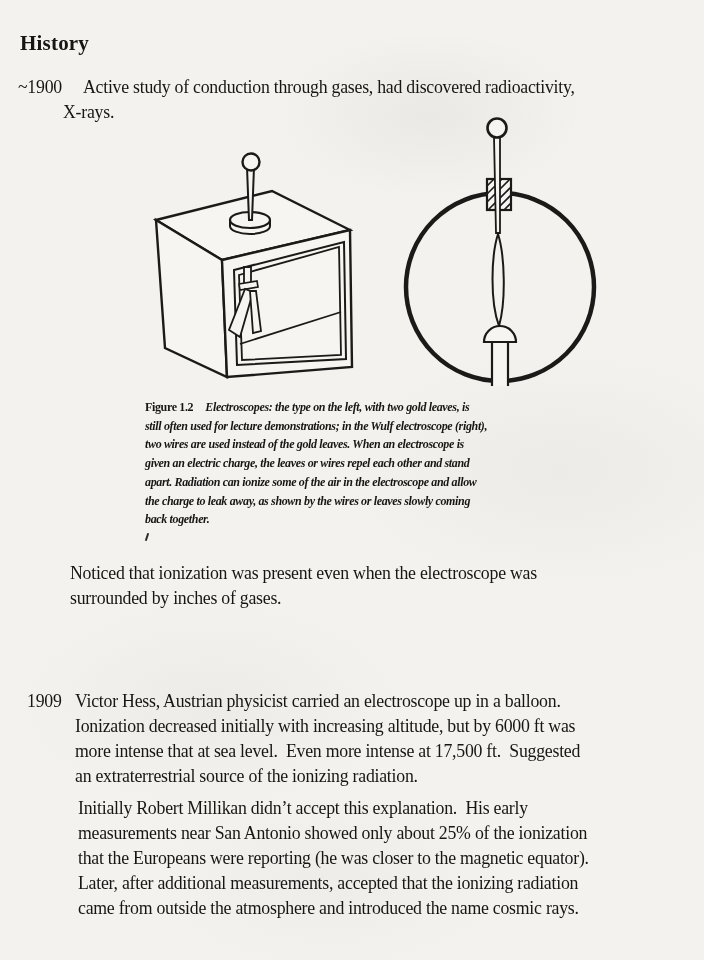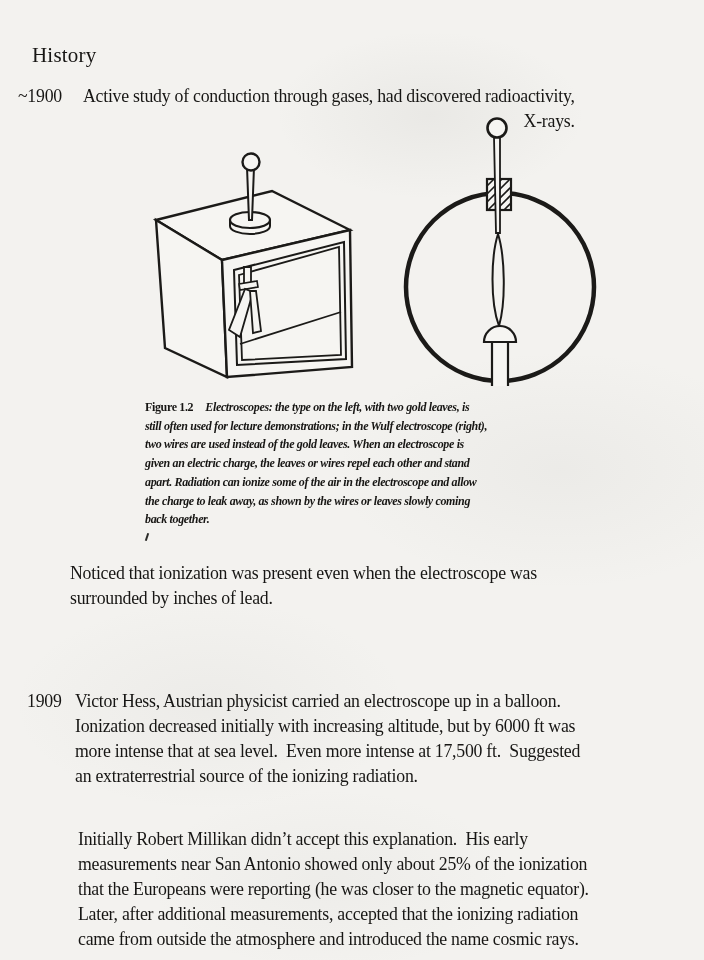--- a/index.html
+++ b/index.html
@@ -15,47 +15,47 @@
       radial-gradient(220px 120px at 430px 115px, rgba(150,150,145,0.10), transparent 70%),
       radial-gradient(320px 170px at 560px 470px, rgba(150,150,145,0.08), transparent 70%),
       radial-gradient(280px 150px at 210px 705px, rgba(150,150,145,0.07), transparent 70%),
       radial-gradient(260px 130px at 330px 880px, rgba(150,150,145,0.06), transparent 70%),
       #f3f2ef;
     font-family: "Liberation Serif", "DejaVu Serif", serif;
   }
   .heading {
     position: absolute;
     left: 20px; top: 31px;
-    margin: 12px;
+    margin: 0;
     font-size: 21px;
-    font-weight: normal;
+    font-weight: bold;
     letter-spacing: 0.2px;
   }
   .entry {
     position: absolute;
     font-size: 17.8px;
     line-height: 25px;
     letter-spacing: -0.25px;
   }
   .entry .body {
     white-space: pre;
   }
   .entry .yr {
     position: absolute;
     top: 0;
     white-space: pre;
   }
-  .e0 { left: 63px; top: 84px; }
+  .e0 { left: 63px; top: 75px; }
   .e0 .yr { left: -45px; }
-  .e0 .body { text-indent: 20px; text-align: right; }
+  .e0 .body { text-indent: 20px; }
   .e1 { left: 70px; top: 561px; }
   .e2 { left: 65px; top: 628px; }
   .e3 { left: 75px; top: 689px; }
   .e3 .yr { left: -48px; }
-  .e4 { left: 78px; top: 827px; }
+  .e4 { left: 78px; top: 796px; }
   .caption {
     position: absolute;
     left: 145px; top: 398px;
     width: 500px;
     font-size: 12px;
     line-height: 18.7px;
     font-weight: bold;
     letter-spacing: -0.35px;
   }
   .caption .cap-label {
@@ -142,21 +142,21 @@
 given an electric charge, the leaves or wires repel each other and stand
 apart. Radiation can ionize some of the air in the electroscope and allow
 the charge to leak away, as shown by the wires or leaves slowly coming
 back together.</span>
   </div>
 
   <div class="stray-mark"></div>
 
   <div class="entry e1">
     <div class="body">Noticed that ionization was present even when the electroscope was
-surrounded by inches of lead.</div>
+surrounded by inches of gases.</div>
   </div>
 
 
   <div class="entry e3">
     <span class="yr">1909</span>
     <div class="body">Victor Hess, Austrian physicist carried an electroscope up in a balloon.
 Ionization decreased initially with increasing altitude, but by 6000 ft was
 more intense that at sea level.  Even more intense at 17,500 ft.  Suggested
 an extraterrestrial source of the ionizing radiation.</div>
   </div>

